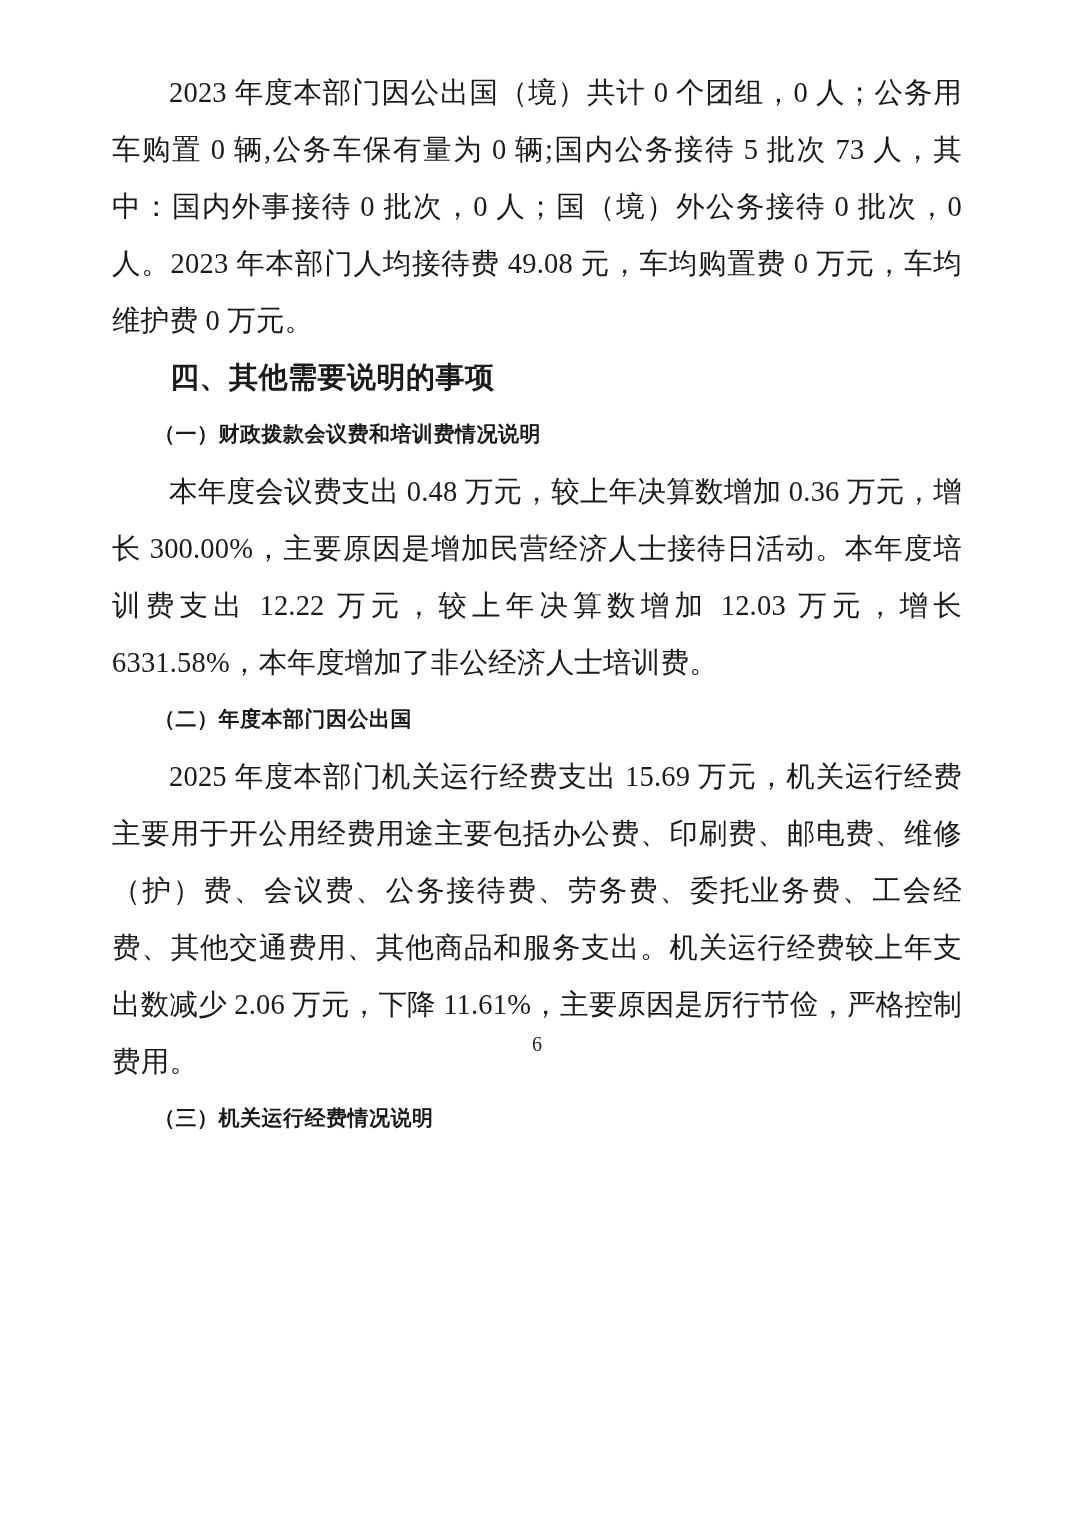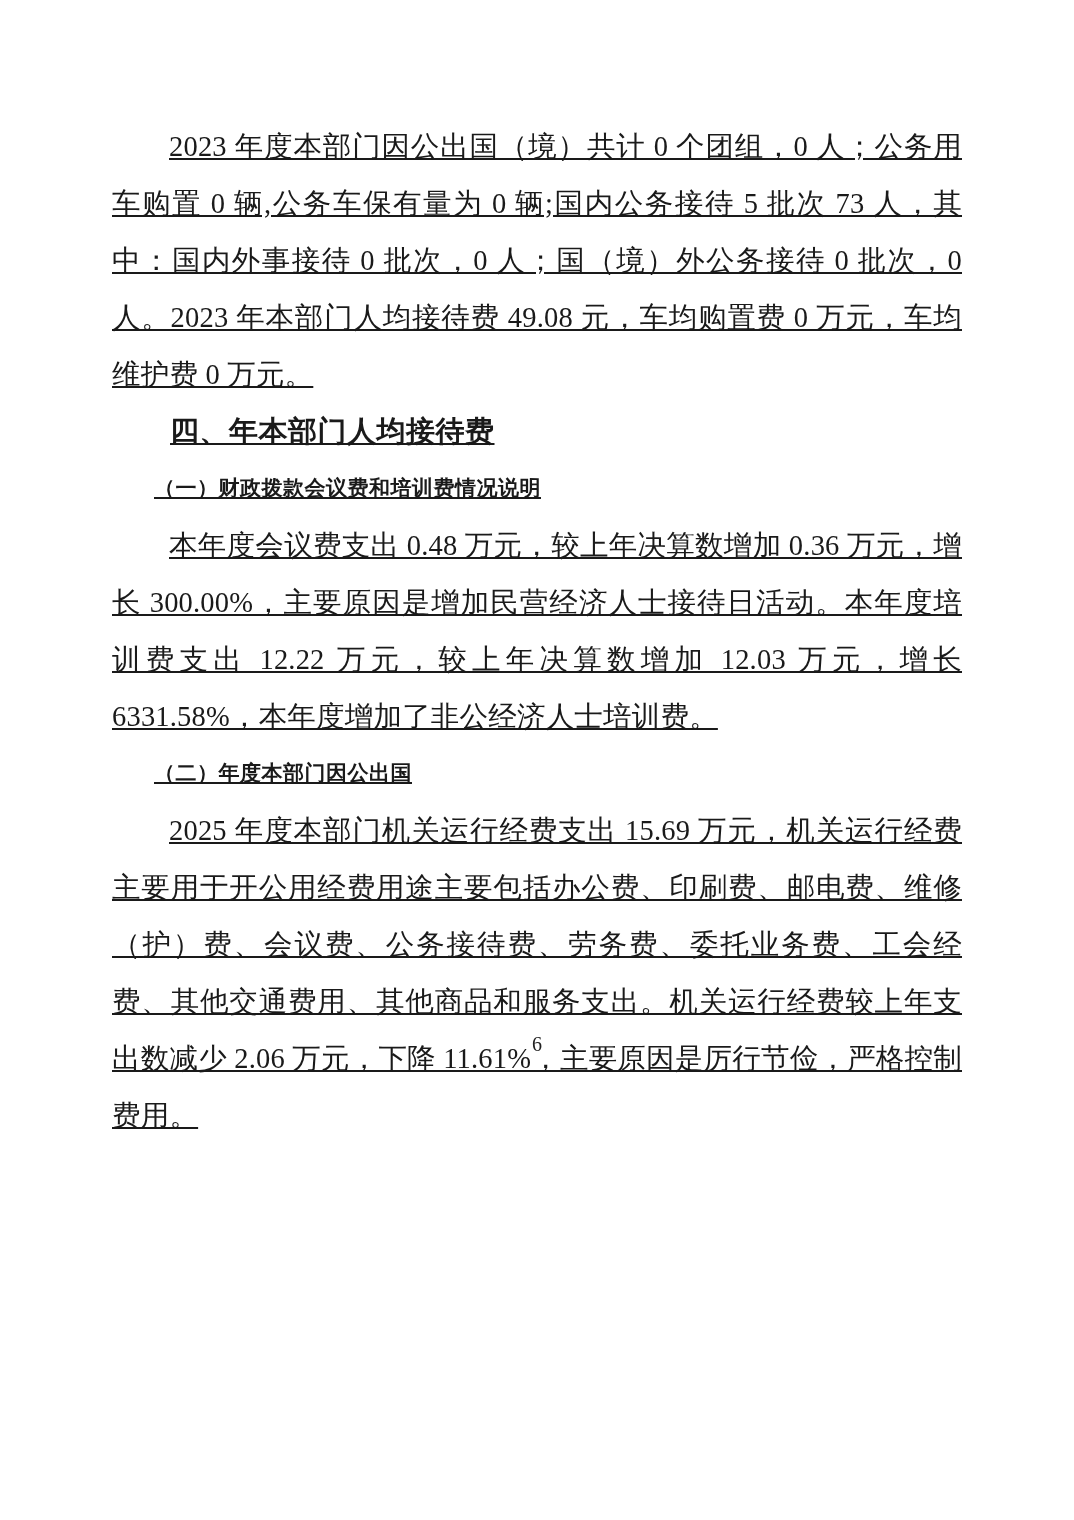--- a/index.html
+++ b/index.html
@@ -6,25 +6,24 @@
     margin: 0;
     padding: 0;
     background: #ffffff;
   }
   .page {
     width: 1074px;
     height: 1148px;
     background: #ffffff;
     position: relative;
     box-sizing: border-box;
-    padding: 118px 112px 60px 112px;
+    padding: 64px 112px 60px 112px;
     font-family: "Liberation Serif", "DejaVu Serif", serif;
     color: #1a1a1a;
     overflow: hidden;
-    text-decoration: underline;
   }
   .body-text {
     font-size: 28.5px;
     line-height: 57px;
     text-align: justify;
     text-justify: inter-ideograph;
     letter-spacing: 0.2px;
     margin: 0;
   }
   .indent {
@@ -58,21 +57,21 @@
     font-family: "Liberation Serif", "DejaVu Serif", serif;
   }
 </style>
 </head>
 <body>
 
 <div class="page">
 
   <p class="body-text indent">2023 年度本部门因公出国（境）共计 0 个团组，0 人；公务用车购置 0 辆,公务车保有量为 0 辆;国内公务接待 5 批次 73 人，其中：国内外事接待 0 批次，0 人；国（境）外公务接待 0 批次，0 人。2023 年本部门人均接待费 49.08 元，车均购置费 0 万元，车均维护费 0 万元。</p>
 
-  <p class="heading">四、年本部门人均接待费</p>
+  <p class="heading">四、其他需要说明的事项</p>
 
   <p class="subheading">（一）财政拨款会议费和培训费情况说明</p>
 
   <p class="body-text indent">本年度会议费支出 0.48 万元，较上年决算数增加 0.36 万元，增长 300.00%，主要原因是增加民营经济人士接待日活动。本年度培训费支出 12.22 万元，较上年决算数增加 12.03 万元，增长 6331.58%，本年度增加了非公经济人士培训费。</p>
 
   <p class="subheading">（二）年度本部门因公出国</p>
 
   <p class="body-text indent">2025 年度本部门机关运行经费支出 15.69 万元，机关运行经费主要用于开公用经费用途主要包括办公费、印刷费、邮电费、维修（护）费、会议费、公务接待费、劳务费、委托业务费、工会经费、其他交通费用、其他商品和服务支出。机关运行经费较上年支出数减少 2.06 万元，下降 11.61%，主要原因是厉行节俭，严格控制费用。</p>
 
   <p class="subheading">（三）机关运行经费情况说明</p>

